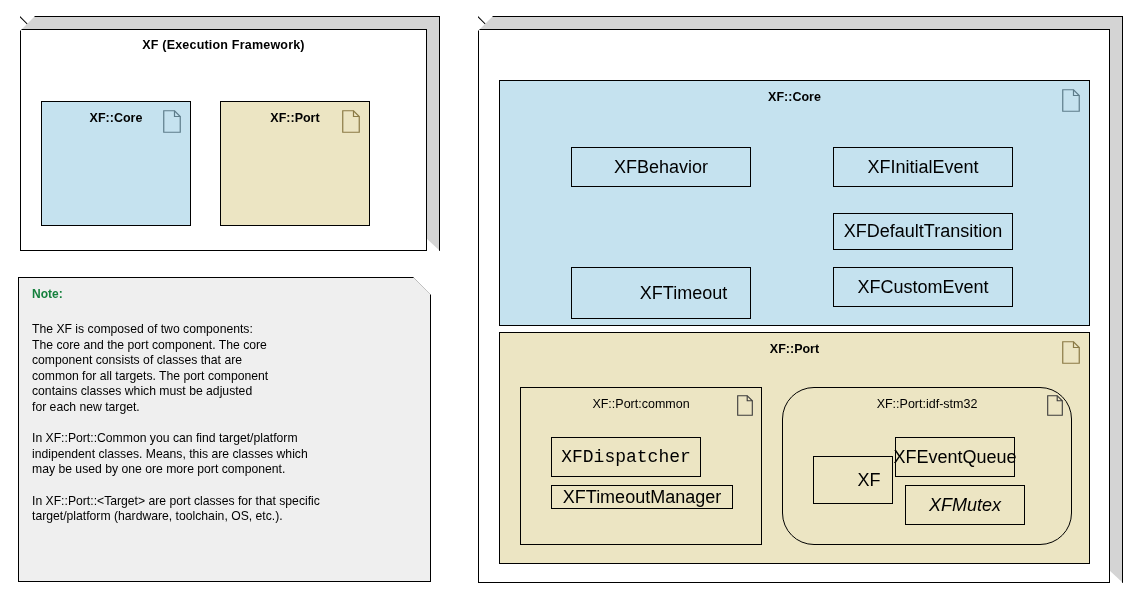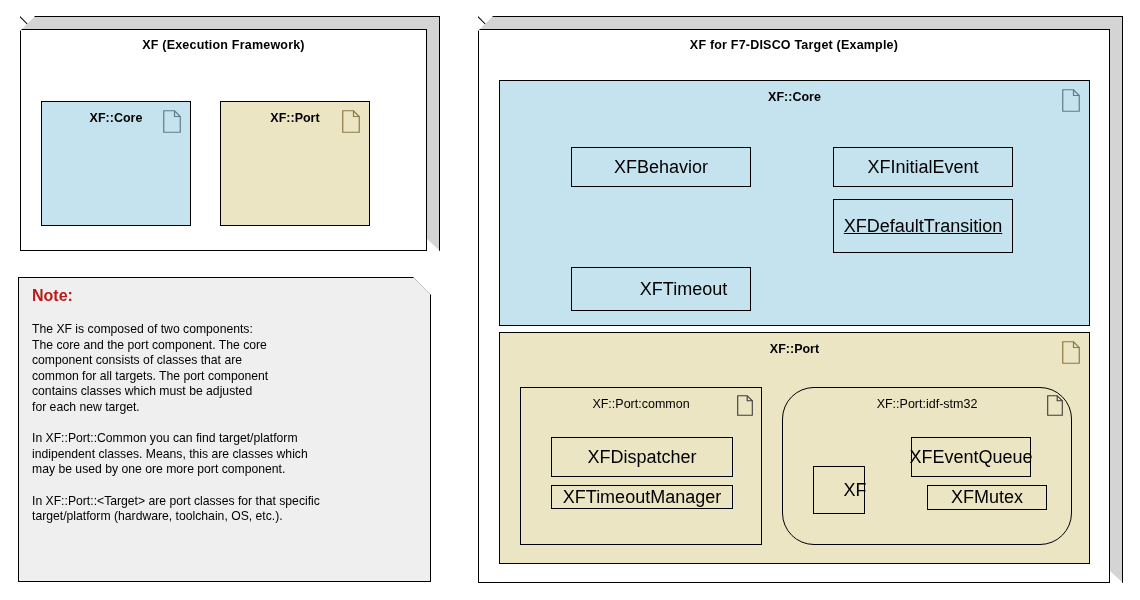--- a/index.html
+++ b/index.html
@@ -105,21 +105,21 @@
   }
   .note .nfold::after {
     content: ""; position: absolute; left: -1px; top: -1px;
     width: 26px; height: 26px;
     border-top: 1.5px solid #000;
     transform-origin: 0 0;
     transform: rotate(45deg);
   }
   .note .ntitle {
     position: absolute; left: 14px; top: 10px;
-    font-weight: bold; font-size: 16px; color: #b91c1c;
+    font-weight: bold; font-size: 12px; color: #15803d;
   }
   .note .ntext {
     position: absolute; left: 14px; top: 45px; right: 16px;
     font-size: 12.2px; color: #000; line-height: 15.6px;
     white-space: pre-wrap;
   }
 </style>
 </head>
 <body>
 
@@ -168,82 +168,84 @@
 
 In XF::Port::&lt;Target&gt; are port classes for that specific
 target/platform (hardware, toolchain, OS, etc.).</div>
 </div>
 
 <div class="box3d" style="left:478px; top:16px; width:645px; height:567px;">
   <div class="topband"></div>
   <div class="sideband"></div>
   <div class="face"></div>
   <div class="bevel-tl"></div>
-  <div class="title">XF for F7-DISCO Target (Example)</div>
 
   <div class="component bold" style="left:21px; top:64px; width:591px; height:246px; background:#c5e2ef;">
     <div class="ctitle">XF::Core</div>
     <div class="pageicon" style="right:9px; top:8px;">
       <svg width="18" height="23" viewBox="0 0 18 23">
         <path d="M0.75 0.75 H11.5 L17.25 6.5 V22.25 H0.75 Z" fill="none" stroke="#5d7c8a" stroke-width="1.2"></path>
         <path d="M11.5 0.75 V6.5 H17.25" fill="none" stroke="#5d7c8a" stroke-width="1.2"></path>
       </svg>
     </div>
 
     <div class="clsbox" style="left:71px; top:66px; width:180px; height:40px;">
       <span>XFBehavior</span>
     </div>
     <div class="clsbox" style="left:333px; top:66px; width:180px; height:40px;text-align:right;">
       <span>XFInitialEvent</span>
     </div>
-    <div class="clsbox" style="left:333px; top:118px; width:180px; height:54px;text-decoration:underline;">
+    <div class="clsbox" style="left:333px; top:132px; width:180px; height:37px;">
       <span>XFDefaultTransition</span>
     </div>
-    <div class="clsbox" style="left:71px; top:186px; width:180px; height:44px;padding-left:45px;">
+    <div class="clsbox" style="left:71px; top:186px; width:180px; height:52px;padding-left:45px;">
       <span>XFTimeout</span>
+    </div>
+    <div class="clsbox" style="left:333px; top:186px; width:180px; height:40px;">
+      <span>XFCustomEvent</span>
     </div>
   </div>
 
   <div class="component bold" style="left:21px; top:316px; width:591px; height:232px; background:#ece5c3;">
     <div class="ctitle">XF::Port</div>
     <div class="pageicon" style="right:9px; top:8px;">
       <svg width="18" height="23" viewBox="0 0 18 23">
         <path d="M0.75 0.75 H11.5 L17.25 6.5 V22.25 H0.75 Z" fill="none" stroke="#8a7a46" stroke-width="1.2"></path>
         <path d="M11.5 0.75 V6.5 H17.25" fill="none" stroke="#8a7a46" stroke-width="1.2"></path>
       </svg>
     </div>
 
     <div class="component" style="left:20px; top:54px; width:242px; height:158px; background:transparent;">
       <div class="ctitle">XF::Port:common</div>
       <div class="pageicon" style="right:8px; top:7px;">
         <svg width="16" height="21" viewBox="0 0 16 21">
           <path d="M0.7 0.7 H10.2 L15.3 5.8 V20.3 H0.7 Z" fill="none" stroke="#3b3b3b" stroke-width="1.1"></path>
           <path d="M10.2 0.7 V5.8 H15.3" fill="none" stroke="#3b3b3b" stroke-width="1.1"></path>
         </svg>
       </div>
-      <div class="clsbox" style="left:30px; top:49px; width:182px; height:40px;">
+      <div class="clsbox" style="left:30px; top:49px; width:150px; height:40px;font-family:Liberation Mono, monospace;">
         <span>XFDispatcher</span>
       </div>
       <div class="clsbox" style="left:30px; top:97px; width:182px; height:24px;">
         <span>XFTimeoutManager</span>
       </div>
     </div>
 
     <div class="component" style="left:282px; top:54px; width:290px; height:158px; background:transparent;border-radius:32px;">
       <div class="ctitle">XF::Port:idf-stm32</div>
       <div class="pageicon" style="right:8px; top:7px;">
         <svg width="16" height="21" viewBox="0 0 16 21">
           <path d="M0.7 0.7 H10.2 L15.3 5.8 V20.3 H0.7 Z" fill="none" stroke="#3b3b3b" stroke-width="1.1"></path>
           <path d="M10.2 0.7 V5.8 H15.3" fill="none" stroke="#3b3b3b" stroke-width="1.1"></path>
         </svg>
       </div>
-      <div class="clsbox" style="left:30px; top:78px; width:52px; height:48px;padding-left:32px;">
+      <div class="clsbox" style="left:30px; top:68px; width:80px; height:48px;padding-left:32px;">
         <span>XF</span>
       </div>
-      <div class="clsbox" style="left:128px; top:49px; width:120px; height:40px;">
+      <div class="clsbox" style="left:112px; top:49px; width:120px; height:40px;">
         <span>XFEventQueue</span>
       </div>
-      <div class="clsbox" style="left:144px; top:97px; width:120px; height:25px;">
+      <div class="clsbox" style="left:122px; top:97px; width:120px; height:40px;font-style:italic;">
         <span>XFMutex</span>
       </div>
     </div>
   </div>
 </div>
 
 </body></html>

